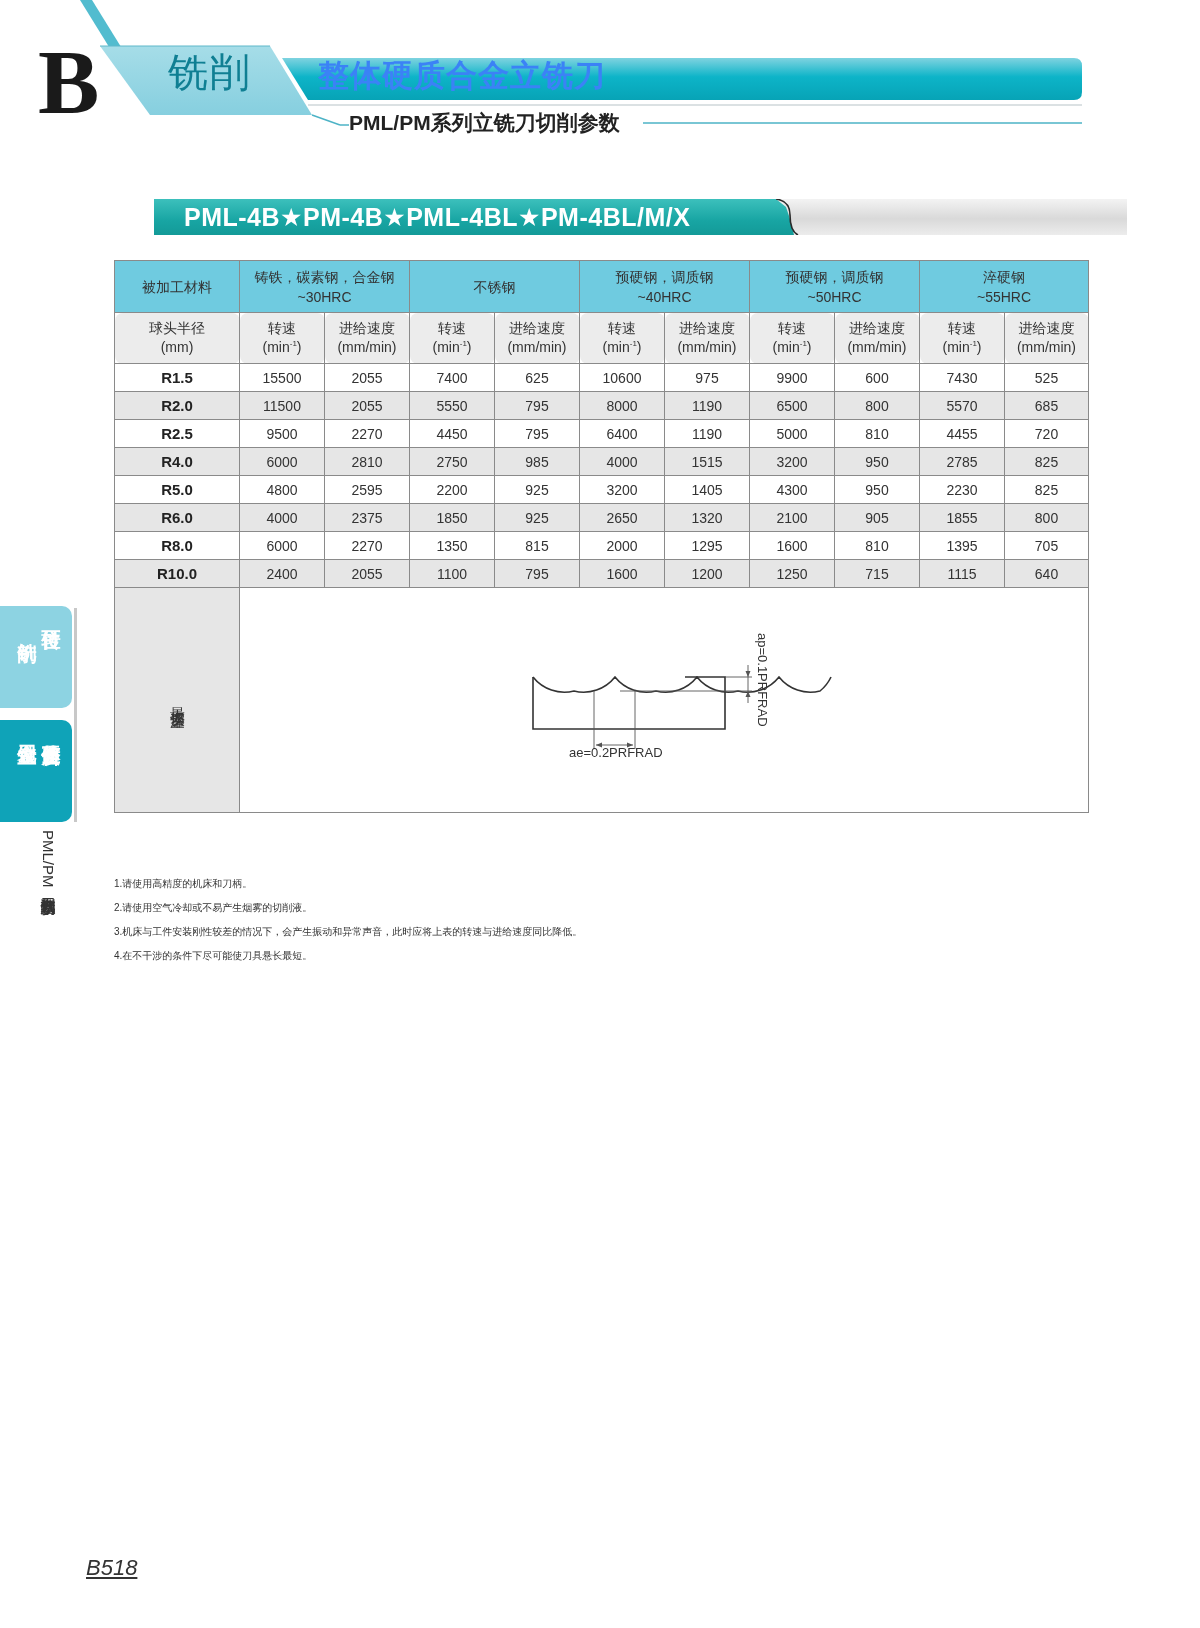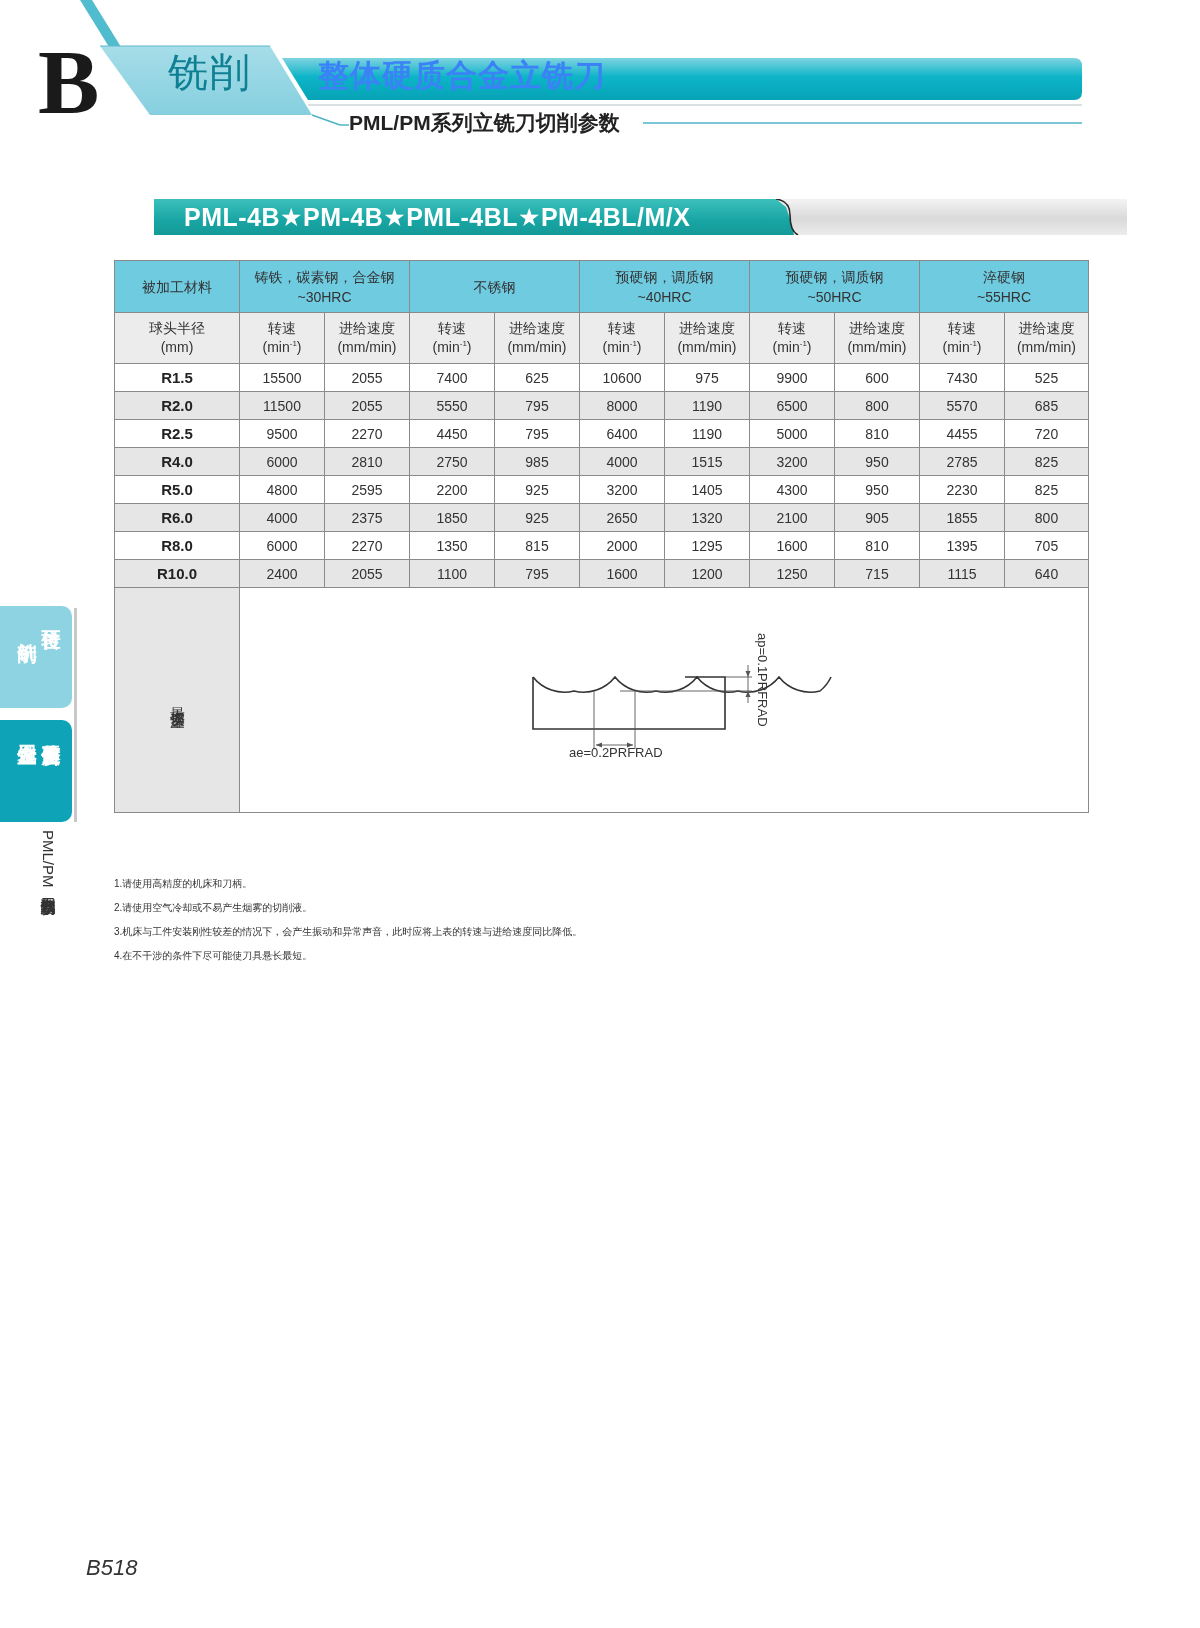--- a/index.html
+++ b/index.html
@@ -21,21 +21,21 @@
        background: linear-gradient(#f3f3f3, #d9d9d9 55%, #ececec); }
   .series-bar .teal { position: absolute; left: 0; top: 0; width: 640px; height: 36px;
        background: linear-gradient(#3cc0bc, #18a5a3 60%, #139a98); clip-path: polygon(0 0, 622px 0, 632px 8px, 636px 20px, 640px 36px, 0 36px); }
   .series-bar .curve { position: absolute; left: 622px; top: 0; width: 24px; height: 36px; }
   .series-text { position: absolute; left: 30px; top: 5px; font-size: 25px; font-weight: bold; color: #ffffff; line-height: 26px; letter-spacing: 0.5px; white-space: nowrap; }
 
   
   table.params { position: absolute; left: 114px; top: 260px; width: 973px; border-collapse: collapse; table-layout: fixed; }
   table.params td { border: 1px solid #8a8a8a; text-align: center; vertical-align: middle; font-size: 14px; color: #333; }
   .hrow td { background: #6fcbe0; height: 52px; font-size: 15px; line-height: 20px; color: #2b2b2b; }
-  .srow td { background: #ececec; height: 51px; font-size: 14px; line-height: 19px; color: #333; }
+  .srow td { background: #ececec; height: 51px; font-size: 14px; line-height: 19px; color: #333; border-radius: 8px; }
   .drow td { height: 28px; font-size: 14px; }
   .drow:nth-child(odd) td { background: #ffffff; }
   .drow:nth-child(even) td { background: #e6e6e6; }
   .drow td.rad { font-weight: bold; font-size: 15px; color: #222; }
   sup { font-size: 8px; vertical-align: 6px; line-height: 0; }
   .depth-label { background: #e6e6e6; height: 225px; }
   .depth-label span { display: inline-block; writing-mode: vertical-rl; font-size: 15px; letter-spacing: 2px; color: #333; }
   .diagram-cell { background: #fff; position: relative; }
   .diagram-cell svg { display: block; }
 
@@ -44,21 +44,21 @@
   .side-tab.t1 { top: 606px; height: 102px; background: #8dd3e2; }
   .side-tab.t2 { top: 720px; height: 102px; background: #0fa3b8; }
   .side-tab .col { position: absolute; top: 10px; writing-mode: vertical-rl; font-size: 19px; font-weight: bold; color: #ffffff; letter-spacing: 0; line-height: 22px; }
   .side-line { position: absolute; left: 74px; top: 608px; width: 3px; height: 214px; background: #c8c8c8; }
   .side-caption { position: absolute; left: 38px; top: 830px; writing-mode: vertical-rl; font-size: 15px; color: #333; letter-spacing: 0; }
 
   
   .notes { position: absolute; left: 114px; top: 872px; }
   .notes div { font-size: 10px; line-height: 24px; color: #333; }
 
-  .page-no { position: absolute; left: 86px; top: 1555px; font-size: 22px; font-style: italic; color: #333; }
+  .page-no { position: absolute; left: 86px; top: 1555px; font-size: 22px; font-style: italic; color: #333; text-decoration: underline; }
 </style>
 </head>
 <body>
 
 <div class="hdr">
   <svg width="1200" height="150">
     <defs>
       <linearGradient id="tealGrad" x1="0" y1="0" x2="0" y2="1">
         <stop offset="0" stop-color="#7fd3e0"></stop>
         <stop offset="0.45" stop-color="#0db4c8"></stop>

